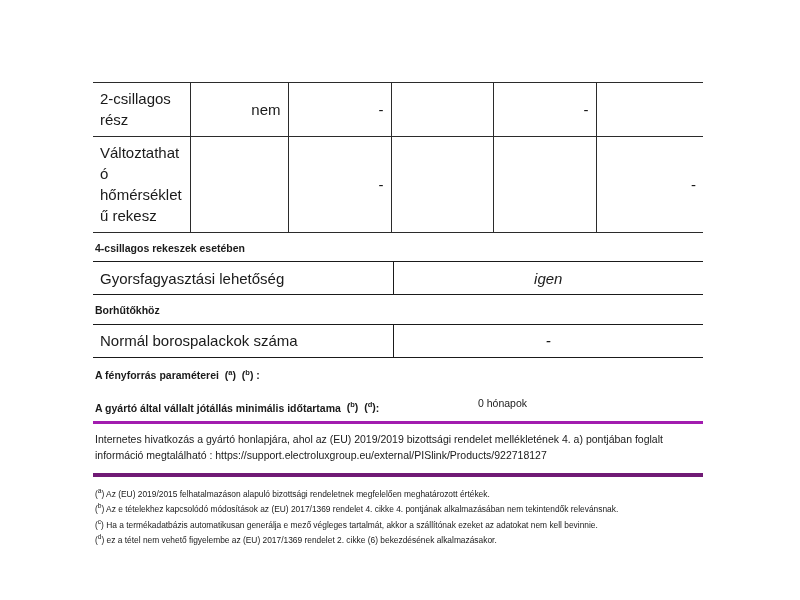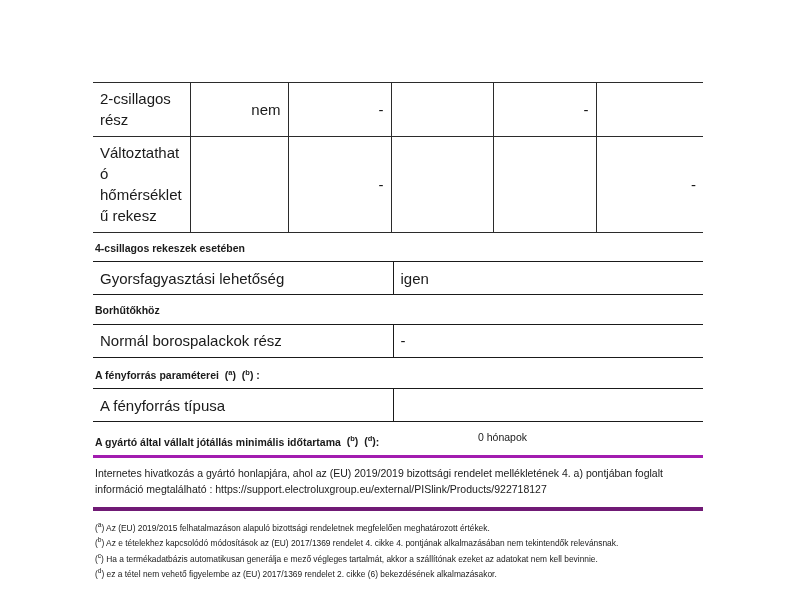--- a/index.html
+++ b/index.html
@@ -39,21 +39,22 @@
     word-wrap: break-word;
   }
   table.grid td.lbl {
     text-align: left;
   }
   table.grid td.ctr {
     text-align: right;
     padding-left: 32px;
   }
   table.grid td.val {
-    text-align: left;
+    text-align: center;
+    font-style: italic;
   }
 
   
   table.topgrid td {
     border-top: 1px solid #2b2b2b;
     border-bottom: 1px solid #2b2b2b;
     border-left: 1px solid #2b2b2b;
     border-right: 1px solid #2b2b2b;
   }
   table.topgrid tr td:first-child {
@@ -192,41 +193,37 @@
   </table>
 
   <div class="section-head">Borhűtőkhöz</div>
   <table class="grid twocol">
     <colgroup>
       <col style="width:300px">
       <col style="width:310px">
     </colgroup>
     <tbody>
       <tr class="rowshort">
-        <td class="lbl">Normál borospalackok rész</td>
+        <td class="lbl">Normál borospalackok száma</td>
         <td class="val">-</td>
       </tr>
     </tbody>
   </table>
 
   <div class="section-head">
     <span>A fényforrás paraméterei</span>
     <span>&nbsp;(<sup>a</sup>)</span>
     <span>&nbsp;(<sup>b</sup>)</span><span> :</span>
   </div>
   <table class="grid twocol">
     <colgroup>
       <col style="width:300px">
       <col style="width:310px">
     </colgroup>
     <tbody>
-      <tr class="rowshort">
-        <td class="lbl">A fényforrás típusa</td>
-        <td class="val"></td>
-      </tr>
     </tbody>
   </table>
 
   <div class="head-row">
     <span class="inline-head">
       <span>A gyártó által vállalt jótállás minimális időtartama</span>
       <span>&nbsp;(<sup>b</sup>)</span>
       <span>&nbsp;(<sup>d</sup>)</span><span>:</span>
     </span>
     <span class="inline-val">0 hónapok</span>

